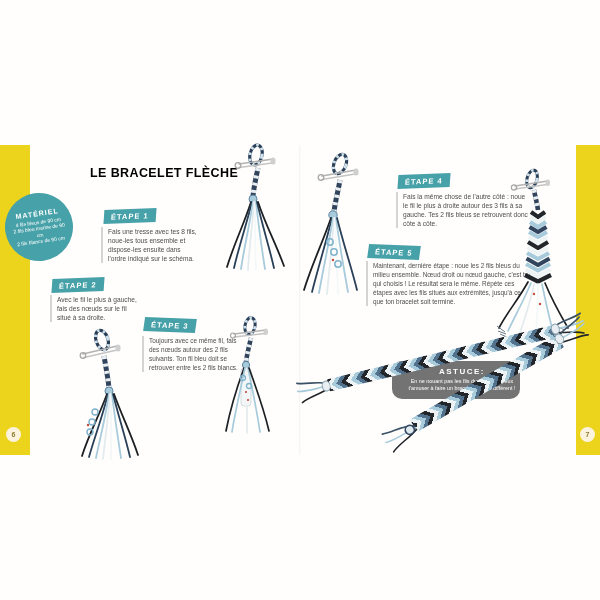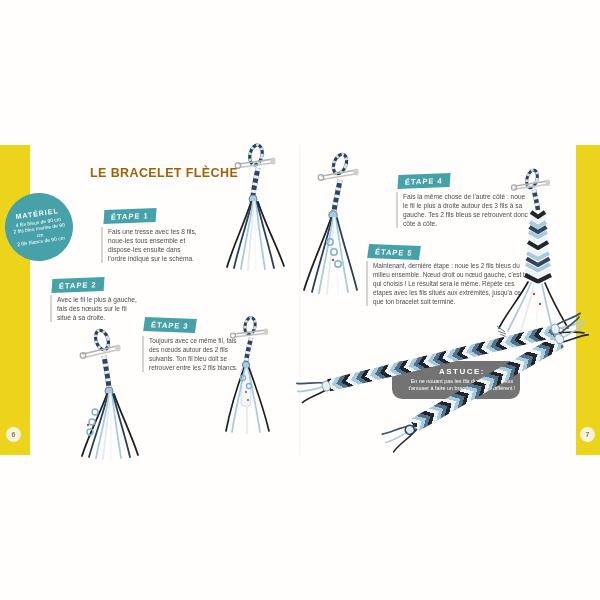--- a/index.html
+++ b/index.html
@@ -10,21 +10,21 @@
   #band-right{left:576px;width:24px;}
   .page-divider{position:absolute;left:299px;top:145px;width:2px;height:310px;
                 background:linear-gradient(to right,rgba(0,0,0,0.05),rgba(0,0,0,0));}
   .pagenum{position:absolute;width:15px;height:15px;border-radius:50%;background:#fbf3dd;
            color:#8d7c35;font-size:7px;font-weight:bold;display:flex;align-items:center;
            justify-content:center;top:427px;}
   #pagenum-left{left:6px;}
   #pagenum-right{left:580px;}
 
   .title{position:absolute;left:90px;top:166px;font-size:12.5px;font-weight:bold;
-         color:#a16207;letter-spacing:0.4px;white-space:nowrap;}
+         color:#000000;letter-spacing:0.4px;white-space:nowrap;}
 
   .materiel{position:absolute;left:5px;top:193px;width:68px;height:68px;border-radius:50%;
             background:#47a1a8;transform:rotate(-8deg);color:#fff;text-align:center;
             display:flex;flex-direction:column;justify-content:center;}
   .materiel .mat-head{font-size:7px;font-weight:bold;letter-spacing:1px;margin-bottom:2px;}
   .materiel .mat-item{font-size:5px;line-height:6.3px;padding:0 6px;}
 
   .step-label{position:absolute;background:#47a1a8;color:#fff;font-size:7.5px;font-weight:bold;
               letter-spacing:1px;padding:3px 7px 2px 7px;transform:skewX(-6deg) rotate(-2deg);
               white-space:nowrap;}

